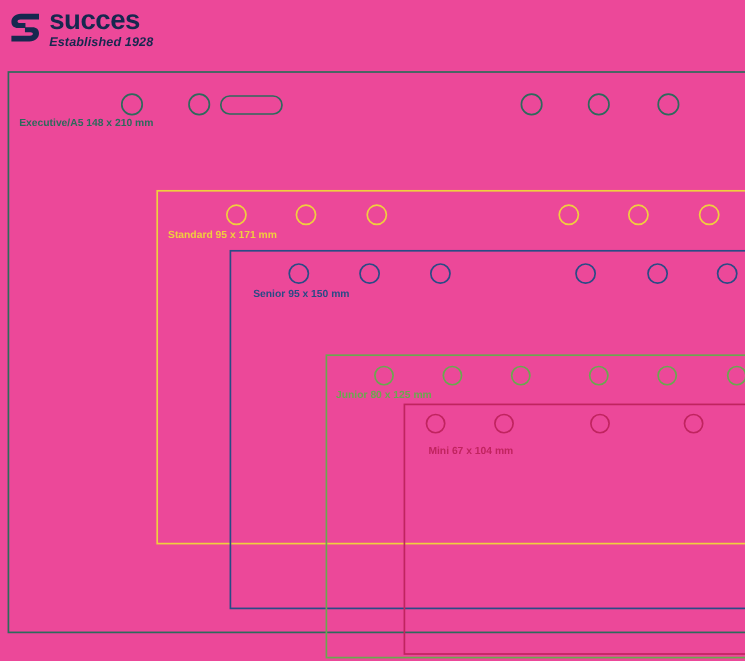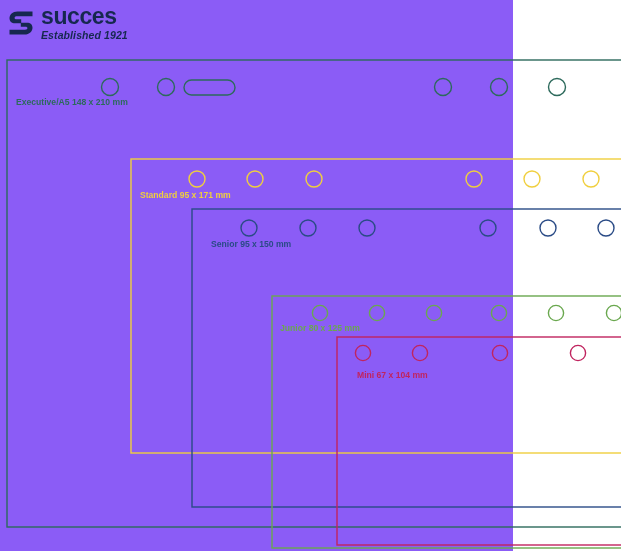--- a/index.html
+++ b/index.html
@@ -9,23 +9,23 @@
   }
   body {
     font-family: "Liberation Sans", sans-serif;
     width: 621px;
     height: 551px;
     overflow: hidden;
     position: relative;
   }
   #stage {
     position: relative;
-    width: 513px;
+    width: 621px;
     height: 551px;
-    background: #8b5cf6;
+    background: #ec4899;
   }
 
   
   #logo {
     position: absolute;
     left: 8px;
     top: 5px;
     display: flex;
     align-items: center;
     gap: 7px;
@@ -88,21 +88,21 @@
 
 <div id="stage">
 
   <div id="logo">
     <svg id="logo-mark" viewBox="0 0 26 26">
       <path d="M24.5 1.5 H9.5 C4.5 1.5 1.5 4.6 1.5 8.3 C1.5 11.4 3.6 13.3 7.0 13.3 H13.2 L13.2 9.2 H8.6 C7.2 9.2 6.6 8.6 6.6 7.9 C6.6 7.0 7.3 6.3 9.0 6.3 H24.5 Z" fill="#16284f"></path>
       <path d="M1.5 24.5 H16.5 C21.5 24.5 24.5 21.4 24.5 17.7 C24.5 14.6 22.4 12.7 19.0 12.7 H12.8 L12.8 16.8 H17.4 C18.8 16.8 19.4 17.4 19.4 18.1 C19.4 19.0 18.7 19.7 17.0 19.7 H1.5 Z" fill="#16284f"></path>
     </svg>
     <div id="logo-text">
       <span id="logo-word">succes</span>
-      <span id="logo-tag">Established 1921</span>
+      <span id="logo-tag">Established 1928</span>
     </div>
   </div>
 
   <svg id="diagram" viewBox="0 0 621 551">
       <g>
         <rect class="sheet-rect" x="7" y="60" width="700" height="467" stroke="#2d6a5c"></rect>
         <circle class="hole" cx="110" cy="87" r="8.5" stroke="#2d6a5c"></circle>
         <circle class="hole" cx="166" cy="87" r="8.5" stroke="#2d6a5c"></circle>
         <circle class="hole" cx="443" cy="87" r="8.5" stroke="#2d6a5c"></circle>
         <circle class="hole" cx="499" cy="87" r="8.5" stroke="#2d6a5c"></circle>

